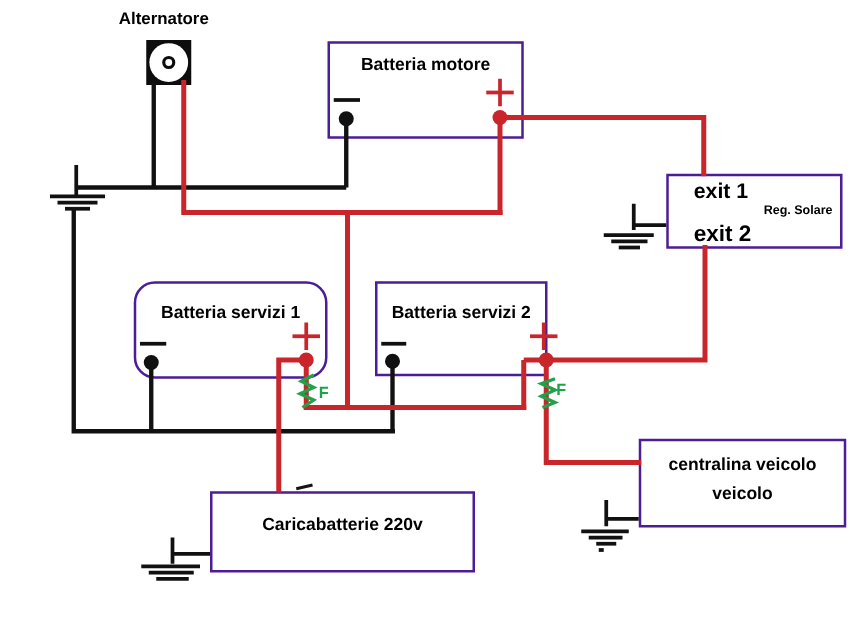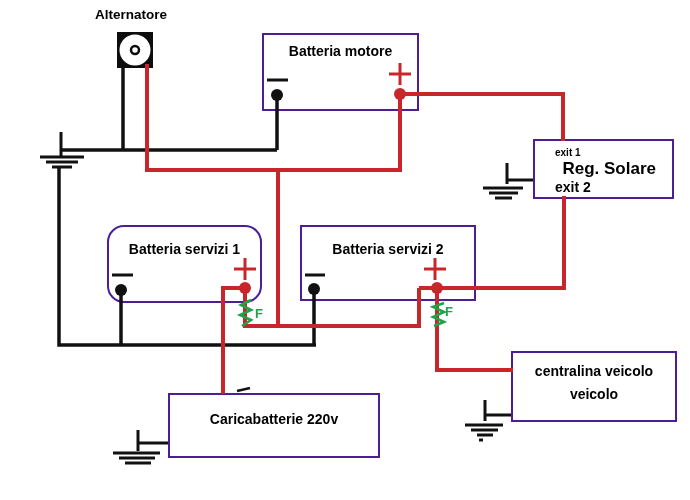--- a/index.html
+++ b/index.html
@@ -8,26 +8,26 @@
     font-family:"Liberation Sans","DejaVu Sans",sans-serif;overflow:hidden;
     --wire-red:#c9262c; --wire-black:#111111; --fuse-green:#1fa24a; --txt:#000000;
   }
   .box{
     position:absolute;border:2px solid #4c1d95;background:#ffffff;box-sizing:border-box;
     text-align:center;font-weight:bold;color:var(--txt);font-size:14px;line-height:15px;
   }
   .box-engine  {left:262px;top:33px; width:157px;height:78px;padding-top:9px;}
   .box-solar   {left:533px;top:139px;width:141px;height:60px;}
   .box-bs1     {left:107px;top:225px;width:155px;height:78px;padding-top:15px;border-radius:17px;}
-  .box-bs2     {left:300px;top:225px;width:176px;height:76px;padding-top:15px;}
+  .box-bs2     {left:300px;top:225px;width:138px;height:76px;padding-top:15px;}
   .box-charger {left:168px;top:393px;width:212px;height:65px;padding-top:17px;}
   .box-load    {left:511px;top:351px;width:166px;height:71px;padding-top:7px;line-height:23px;}
-  .solar-exit1{position:absolute;left:20px;top:4px;font-size:10px;}
-  .solar-name {position:absolute;right:16px;top:20px;font-size:17px;}
-  .solar-exit2{position:absolute;left:20px;top:39px;font-size:14px;}
+  .solar-exit1{position:absolute;left:20px;top:4px;font-size:17px;}
+  .solar-name {position:absolute;right:6px;top:20px;font-size:10px;}
+  .solar-exit2{position:absolute;left:20px;top:39px;font-size:18px;}
   .alt-label{position:absolute;left:95px;top:7px;width:90px;text-align:left;
     font-weight:bold;font-size:13.5px;color:var(--txt);z-index:3;}
   .fuse-label{position:absolute;font-weight:bold;font-size:13px;color:var(--fuse-green);z-index:3;}
   .fuse-1{left:255px;top:306px;}
   .fuse-2{left:445px;top:304px;}
   svg.wires{position:absolute;left:0;top:0;z-index:2;pointer-events:none;}
   svg .blk{stroke:var(--wire-black);stroke-width:3.5;fill:none;}
   svg .thin{stroke-width:3;}
   svg .red{stroke:var(--wire-red);stroke-width:4;fill:none;}
   svg .red3{stroke:var(--wire-red);stroke-width:3;fill:none;}

